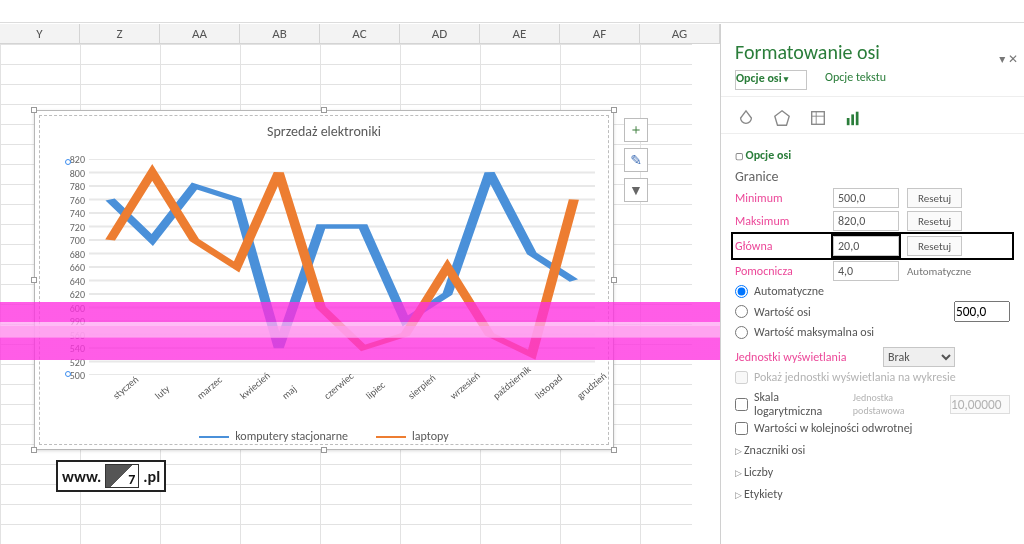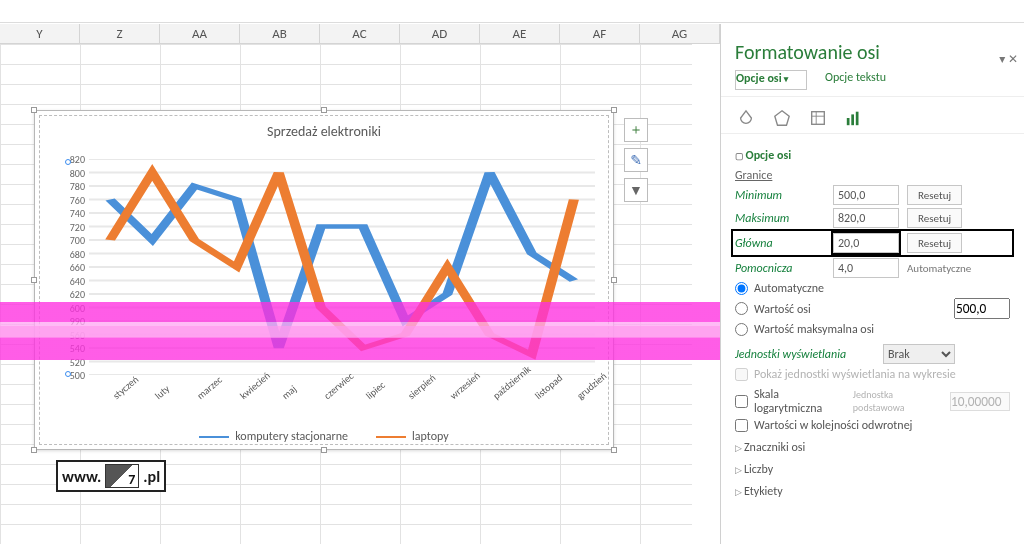--- a/index.html
+++ b/index.html
@@ -63,23 +63,23 @@
 .icon-row { display: flex; gap: 14px; padding: 10px 14px 4px; border-bottom: 1px solid #eee; }
 .icon-row .ic { width: 22px; height: 22px; display: flex; align-items: center; justify-content: center; cursor: pointer; }
 .icon-row .ic svg { width: 18px; height: 18px; }
 
 .section { padding: 8px 14px 2px; }
 .sec-head { font-size: 12px; color: #2a7d3a; font-weight: 600; margin: 6px 0 4px; }
 .sec-collapsed { font-size: 12px; color: #555; margin: 8px 0; cursor: pointer; }
 .sec-collapsed::before { content: "▷ "; color: #888; font-size: 9px; }
 .sec-head::before { content: "▢ "; color: #888; font-size: 9px; }
 
-.subhead { font-size: 12px; color: #666; margin: 6px 0 3px; text-decoration: underline; }
+.subhead { font-size: 14px; color: #666; margin: 6px 0 3px; }
 .row { display: flex; align-items: center; gap: 8px; margin: 3px 0; }
-.row .lbl { width: 90px; color: #15803d; font-style: italic; }
+.row .lbl { width: 90px; color: #ec4899; }
 .row input[type=text] { width: 66px; height: 20px; border: 1px solid #c6c6c6; padding: 0 4px; font-size: 12px; color: #555; }
 .row .btn { height: 20px; border: 1px solid #c6c6c6; background: #fafafa; font-size: 11px; color: #555; padding: 0 10px; cursor: pointer; }
 .row .auto { font-size: 11px; color: #777; }
 .row.hl input { outline: 2px solid #000; }
 .row.hl { outline: 2px solid #000; padding: 2px; margin-left: -2px; margin-right: -2px; }
 
 .radio, .check { display: flex; align-items: center; gap: 6px; margin: 3px 0; color: #555; cursor: pointer; }
 .radio input, .check input { margin: 0; }
 .disabled { color: #b3b3b3; }
 

